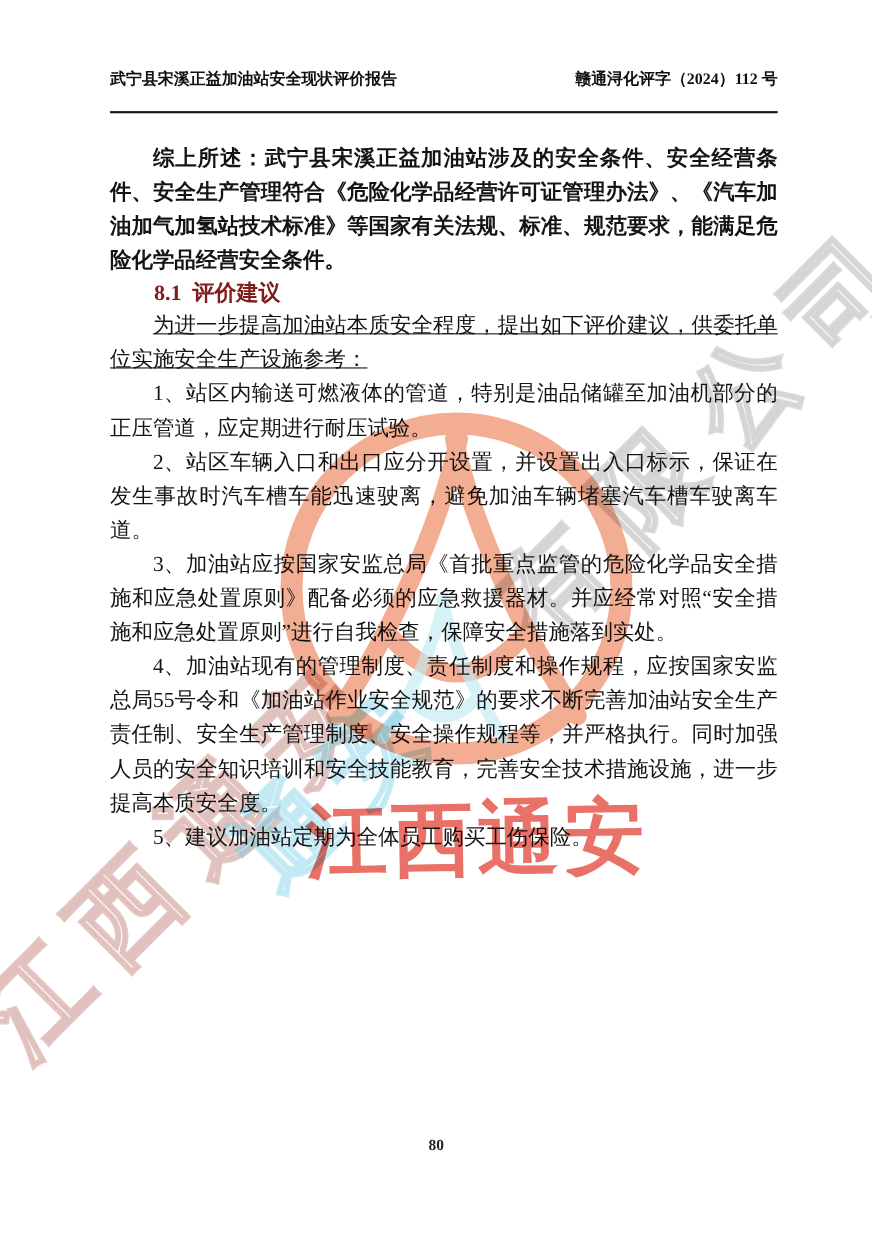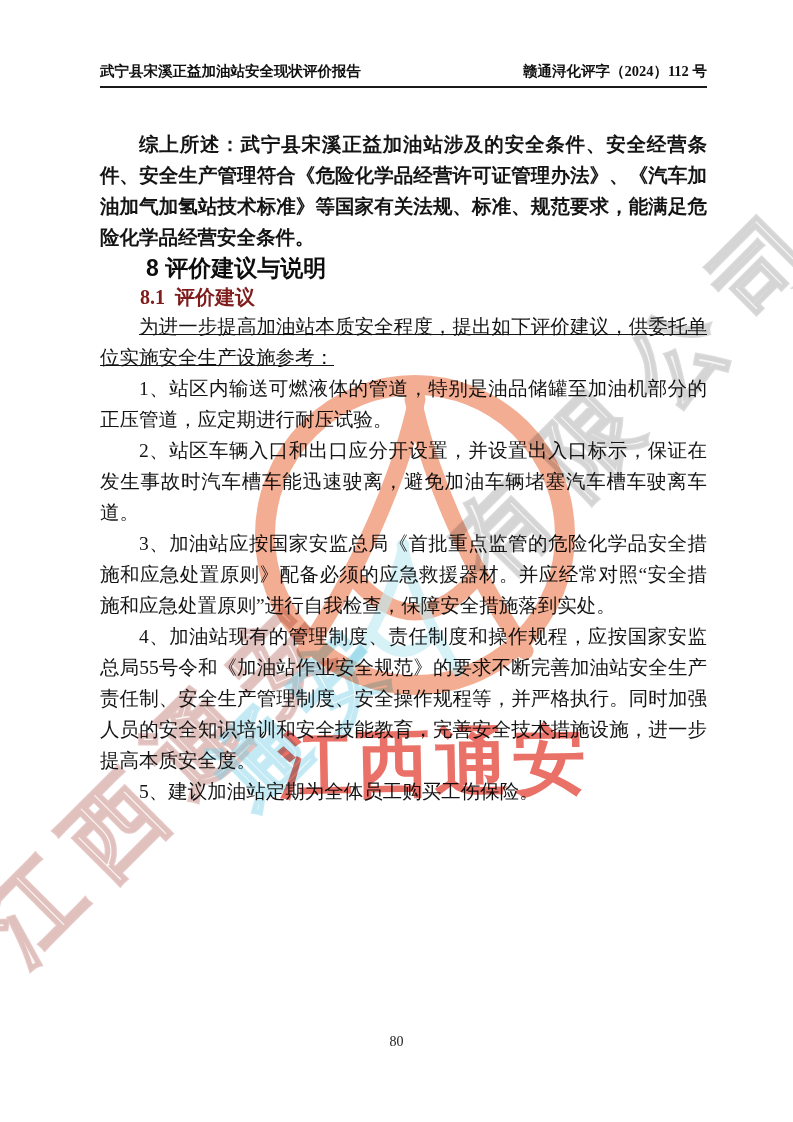--- a/index.html
+++ b/index.html
@@ -10,21 +10,21 @@
     overflow:hidden;
     font-family:"Liberation Serif", serif;
     color:#141414;
   }
 
   
   .header {
     position:absolute; left:100px; top:62px; width:607px;
     display:flex; justify-content:space-between; align-items:flex-end;
     font-size:14.5px; font-weight:600; color:#101010;
-    padding-bottom:5px;
+    padding-bottom:20px;
     border-bottom:2px solid #1a1a1a;
     z-index:3;
   }
 
   
   .content {
     position:absolute; left:100px; top:99px; width:607px;
     font-size:19.5px; line-height:31px;
     text-align:justify;
     z-index:2;
@@ -43,20 +43,21 @@
     margin-top:22px; text-indent:0; white-space:pre-wrap;
     color:#7f1d1d;
   }
   .intro { margin-top:10px;text-decoration:underline; }
 
   
   .footer {
     position:absolute; left:0; top:1034px; width:793px;
     text-align:center; font-size:14px; color:#222;
     z-index:3;
+    font-weight:bold;
   }
 
   
   .wm {
     position:absolute; pointer-events:none; white-space:nowrap;
     font-family:"Liberation Sans", sans-serif; font-weight:bold;
   }
   .wm-gray {
     left:470px; top:500px;
     font-size:95px; letter-spacing:28px;
@@ -104,21 +105,20 @@
   <div class="wm wm-maroon">江西通安</div>
   <div class="wm wm-cyan">通安</div>
 
   <div class="header">
     <span>武宁县宋溪正益加油站安全现状评价报告</span>
     <span>赣通浔化评字（2024）112 号</span>
   </div>
 
   <div class="content">
     <p class="summary">综上所述：武宁县宋溪正益加油站涉及的安全条件、安全经营条件、安全生产管理符合《危险化学品经营许可证管理办法》、《汽车加油加气加氢站技术标准》等国家有关法规、标准、规范要求，能满足危险化学品经营安全条件。</p>
-    <p class="section-heading">8 评价建议与说明</p>
     <p class="subsection-heading">8.1  评价建议</p>
     <p class="intro">为进一步提高加油站本质安全程度，提出如下评价建议，供委托单位实施安全生产设施参考：</p>
     <p>1、站区内输送可燃液体的管道，特别是油品储罐至加油机部分的正压管道，应定期进行耐压试验。</p>
     <p>2、站区车辆入口和出口应分开设置，并设置出入口标示，保证在发生事故时汽车槽车能迅速驶离，避免加油车辆堵塞汽车槽车驶离车道。</p>
     <p>3、加油站应按国家安监总局《首批重点监管的危险化学品安全措施和应急处置原则》配备必须的应急救援器材。并应经常对照“安全措施和应急处置原则”进行自我检查，保障安全措施落到实处。</p>
     <p>4、加油站现有的管理制度、责任制度和操作规程，应按国家安监总局55号令和《加油站作业安全规范》的要求不断完善加油站安全生产责任制、安全生产管理制度、安全操作规程等，并严格执行。同时加强人员的安全知识培训和安全技能教育，完善安全技术措施设施，进一步提高本质安全度。</p>
     <p>5、建议加油站定期为全体员工购买工伤保险。</p>
   </div>
 
   <svg class="wm wm-stamp" viewBox="-170 -170 340 340" xmlns="http://www.w3.org/2000/svg">

